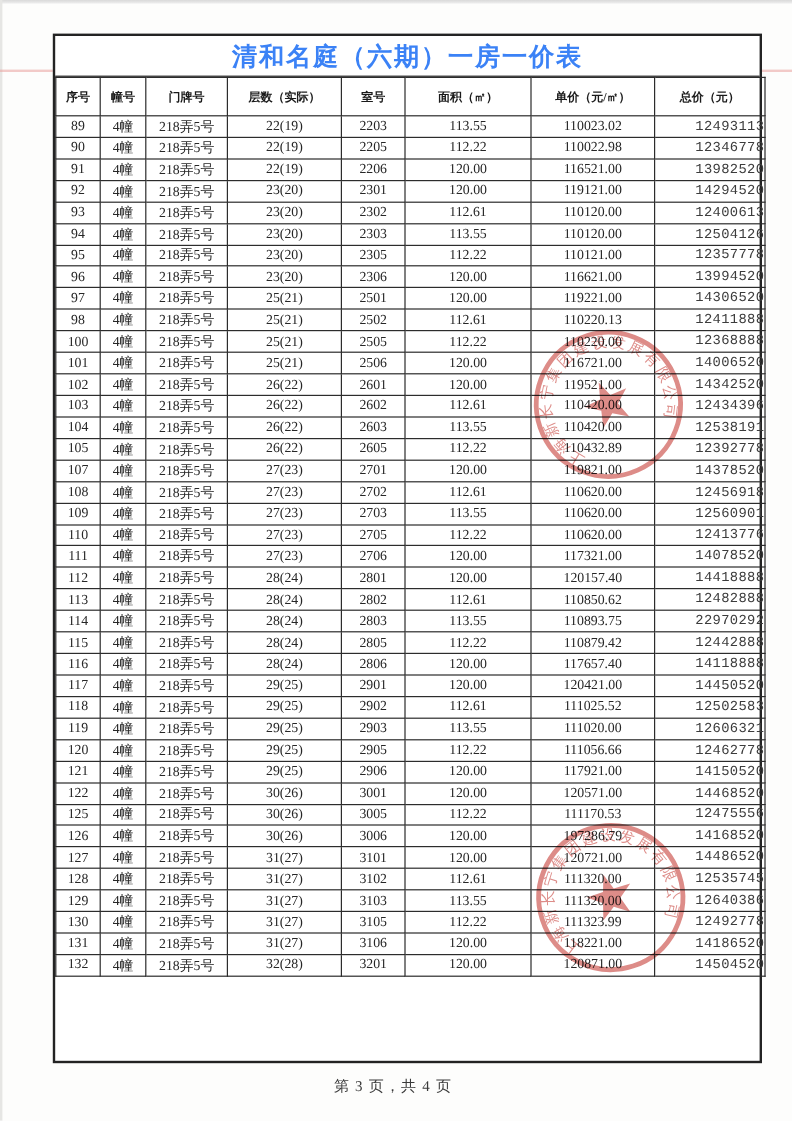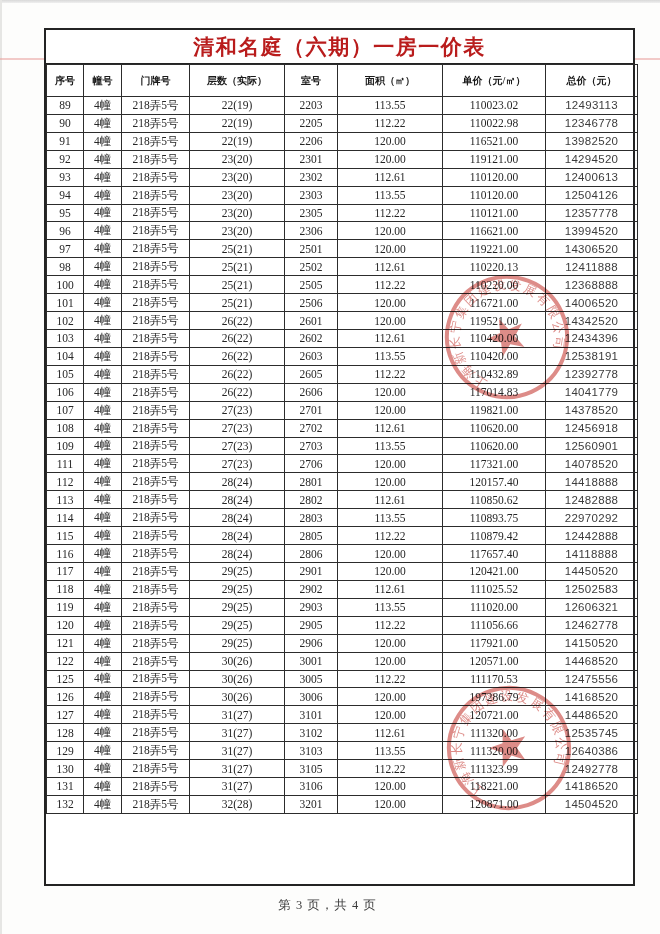--- a/index.html
+++ b/index.html
@@ -10,30 +10,30 @@
     color:#1f1f1f;
   }
   
   .edge-top{position:absolute;left:0;top:0;width:660px;height:3px;background:linear-gradient(#d9d9d9,#efefef);z-index:0;}
   .edge-left{position:absolute;left:0;top:0;width:2px;height:934px;background:#e6e6e4;z-index:0;}
   .scan-line{position:absolute;left:0;top:58px;width:660px;height:2px;background:rgba(233,160,156,.55);z-index:1;}
 
   .sheet{position:absolute;left:44px;top:28px;width:591px;height:858px;
     border:2px solid #232323;background:#fff;z-index:2;box-sizing:border-box;}
   .title-row{height:33px;border-bottom:1.5px solid #232323;display:flex;align-items:center;justify-content:center;}
-  .doc-title{font-size:21px;font-weight:bold;letter-spacing:1.5px;color:#b91c1c;}
+  .doc-title{font-size:21px;font-weight:bold;letter-spacing:1.5px;color:#3b82f6;}
 
   table.price-table{border-collapse:collapse;table-layout:fixed;width:100%;}
   .price-table th,.price-table td{
     border:1px solid #2c2c2c;text-align:center;vertical-align:middle;
     padding:0;overflow:hidden;white-space:nowrap;
   }
   .price-table th{height:31px;font-size:10px;font-weight:bold;color:#1a1a1a;}
   .price-table td{height:16.93px;font-size:11.5px;color:#262626;}
-  .price-table td.col-total{font-family:Liberation Sans, sans-serif;font-size:11.5px;color:#3c3c3c;letter-spacing:.3px;}
+  .price-table td.col-total{font-family:Liberation Mono, monospace;font-size:11.5px;color:#3c3c3c;letter-spacing:.3px;text-align:right;}
   .price-table td.col-door,.price-table td.col-building{font-size:11.5px;}
 
   .footer{position:absolute;left:0;top:897px;width:655px;text-align:center;
     font-size:12.5px;color:#3a3a3a;letter-spacing:1px;z-index:2;}
 
   .stamp{position:absolute;width:140px;height:140px;z-index:5;opacity:.62;mix-blend-mode:multiply;pointer-events:none;}
   .stamp-1{left:437px;top:267px;transform:rotate(-24deg);}
   .stamp-2{left:439px;top:678px;transform:rotate(-18deg);}
 </style>
 </head>
@@ -225,30 +225,20 @@
           <td class="col-serial">105</td>
           <td class="col-building">4幢</td>
           <td class="col-door">218弄5号</td>
           <td class="col-floor">26(22)</td>
           <td class="col-room">2605</td>
           <td class="col-area">112.22</td>
           <td class="col-unit">110432.89</td>
           <td class="col-total">12392778</td>
         </tr>
         <tr>
-          <td class="col-serial">106</td>
-          <td class="col-building">4幢</td>
-          <td class="col-door">218弄5号</td>
-          <td class="col-floor">26(22)</td>
-          <td class="col-room">2606</td>
-          <td class="col-area">120.00</td>
-          <td class="col-unit">117014.83</td>
-          <td class="col-total">14041779</td>
-        </tr>
-        <tr>
           <td class="col-serial">107</td>
           <td class="col-building">4幢</td>
           <td class="col-door">218弄5号</td>
           <td class="col-floor">27(23)</td>
           <td class="col-room">2701</td>
           <td class="col-area">120.00</td>
           <td class="col-unit">119821.00</td>
           <td class="col-total">14378520</td>
         </tr>
         <tr>
@@ -263,20 +253,30 @@
         </tr>
         <tr>
           <td class="col-serial">109</td>
           <td class="col-building">4幢</td>
           <td class="col-door">218弄5号</td>
           <td class="col-floor">27(23)</td>
           <td class="col-room">2703</td>
           <td class="col-area">113.55</td>
           <td class="col-unit">110620.00</td>
           <td class="col-total">12560901</td>
+        </tr>
+        <tr>
+          <td class="col-serial">110</td>
+          <td class="col-building">4幢</td>
+          <td class="col-door">218弄5号</td>
+          <td class="col-floor">27(23)</td>
+          <td class="col-room">2705</td>
+          <td class="col-area">112.22</td>
+          <td class="col-unit">110620.00</td>
+          <td class="col-total">12413776</td>
         </tr>
         <tr>
           <td class="col-serial">111</td>
           <td class="col-building">4幢</td>
           <td class="col-door">218弄5号</td>
           <td class="col-floor">27(23)</td>
           <td class="col-room">2706</td>
           <td class="col-area">120.00</td>
           <td class="col-unit">117321.00</td>
           <td class="col-total">14078520</td>

